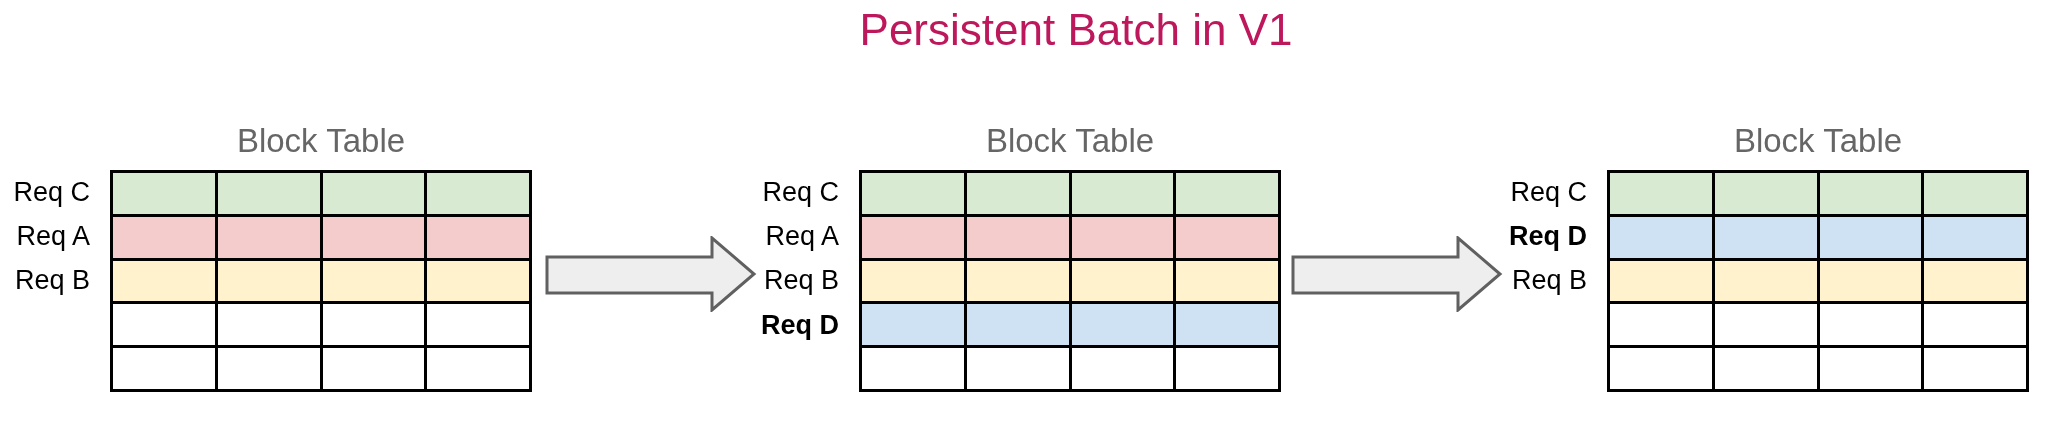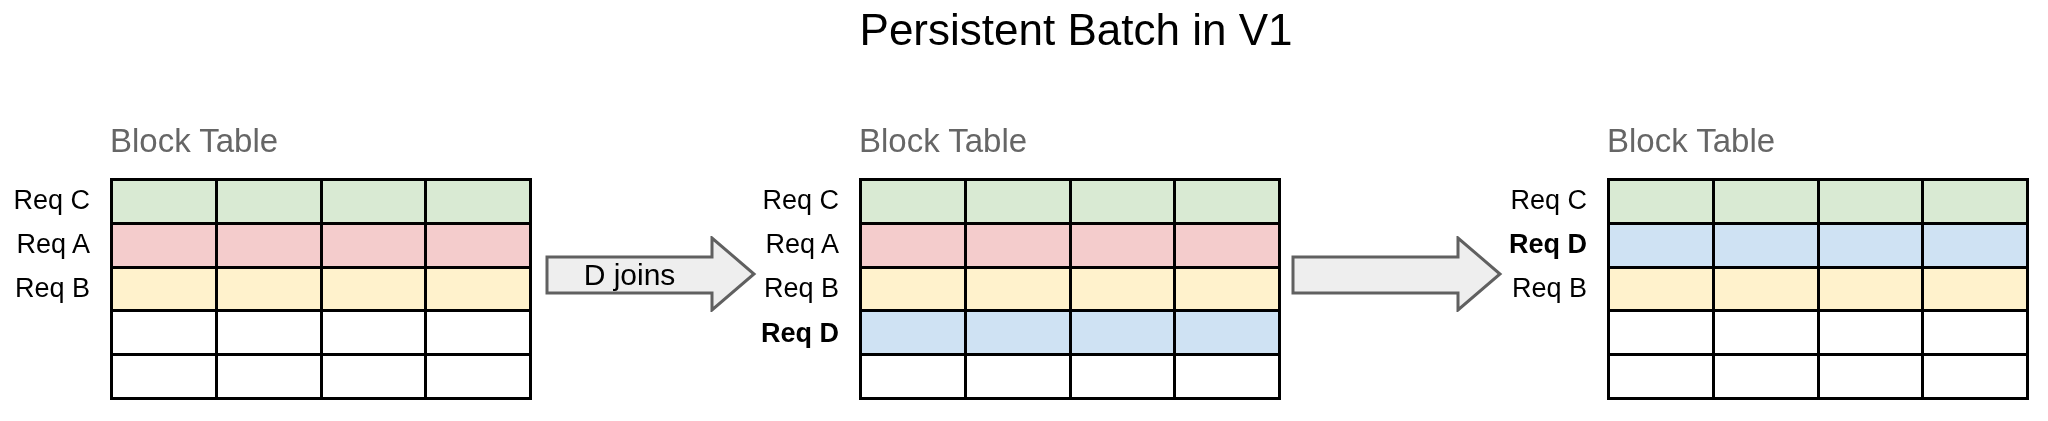--- a/index.html
+++ b/index.html
@@ -9,24 +9,24 @@
   }
   .main-title {
     position:absolute; top:6px; left:1076px; transform:translateX(-50%);
     font-size:44px; line-height:48px; white-space:nowrap; color:#000;
   }
   .panel { position:absolute; top:120px; }
   #panel-1 { left:0px; }
   #panel-2 { left:749px; }
   #panel-3 { left:1497px; }
   .panel-title {
-    margin-left:110px; width:422px; text-align:left;
+    margin-left:110px; width:422px; text-align:center;
     font-size:33px; height:42px; line-height:42px; white-space:nowrap;
   }
-  .panel-body { display:flex; margin-top:16px; }
+  .panel-body { display:flex; margin-top:8px; }
   .labels { width:110px; box-sizing:border-box; padding-right:20px;
     display:flex; flex-direction:column; }
   .label-row {
     height:44.4px; display:flex; align-items:center; justify-content:flex-end;
     font-size:27px; white-space:nowrap;
   }
   .btable {
     width:422px; height:222px; box-sizing:border-box;
     border:3px solid #000; display:flex; flex-direction:column; background:#fff;
   }
@@ -40,21 +40,21 @@
   .arrow svg { position:absolute; left:0; top:0; }
   .arrow-label {
     position:absolute; left:2px; top:20px; width:165px; height:37px;
     display:flex; align-items:center; justify-content:center;
     font-size:30px; white-space:nowrap;
   }
 </style>
 </head>
 <body>
 
-<div class="main-title" style="color: #000000;">Persistent Batch in V1</div>
+<div class="main-title" style="color: #be185d;">Persistent Batch in V1</div>
 
 <div class="panel" id="panel-1">
   <div class="panel-title" style="color: rgb(102, 102, 102);">Block Table</div>
   <div class="panel-body">
     <div class="labels">
       <div class="label-row" style="font-weight: normal;">Req C</div>
       <div class="label-row" style="font-weight: normal;">Req A</div>
       <div class="label-row" style="font-weight: normal;">Req B</div>
       <div class="label-row"></div>
       <div class="label-row"></div>
@@ -91,21 +91,20 @@
           <div class="cell"></div>
       </div>
     </div>
   </div>
 </div>
 
 <div class="arrow" id="arrow-1">
   <svg width="212" height="76" viewBox="0 0 212 76">
     <polygon points="2,21 167,21 167,2 209,38 167,74 167,57 2,57" stroke-width="3" stroke-linejoin="miter" style="fill: rgb(238, 238, 238); stroke: rgb(96, 96, 96);"></polygon>
   </svg>
-  <div class="arrow-label">D joins</div>
 </div>
 
 <div class="panel" id="panel-2">
   <div class="panel-title" style="color: rgb(102, 102, 102);">Block Table</div>
   <div class="panel-body">
     <div class="labels">
       <div class="label-row" style="font-weight: normal;">Req C</div>
       <div class="label-row" style="font-weight: normal;">Req A</div>
       <div class="label-row" style="font-weight: normal;">Req B</div>
       <div class="label-row" style="font-weight: bold;">Req D</div>

